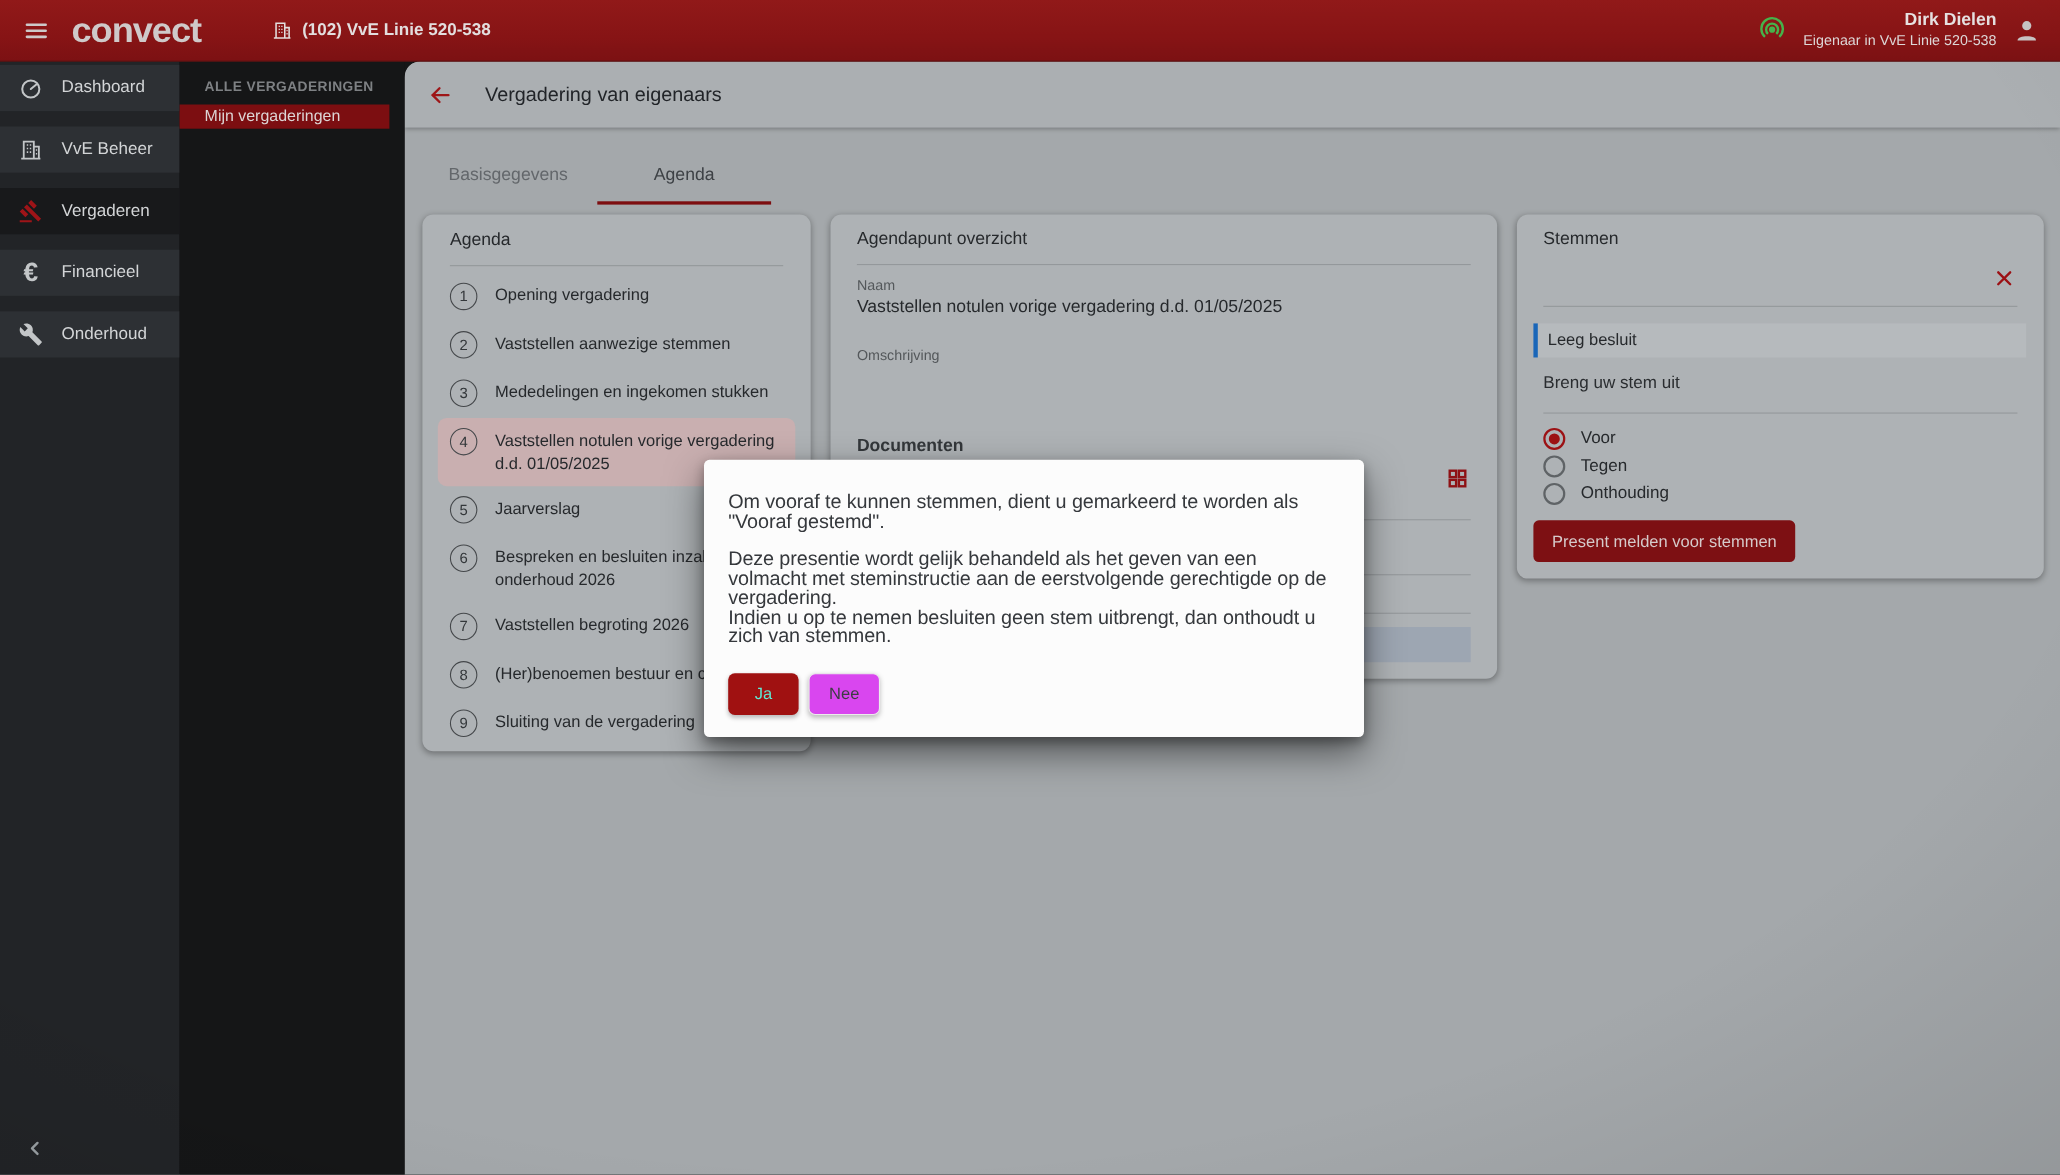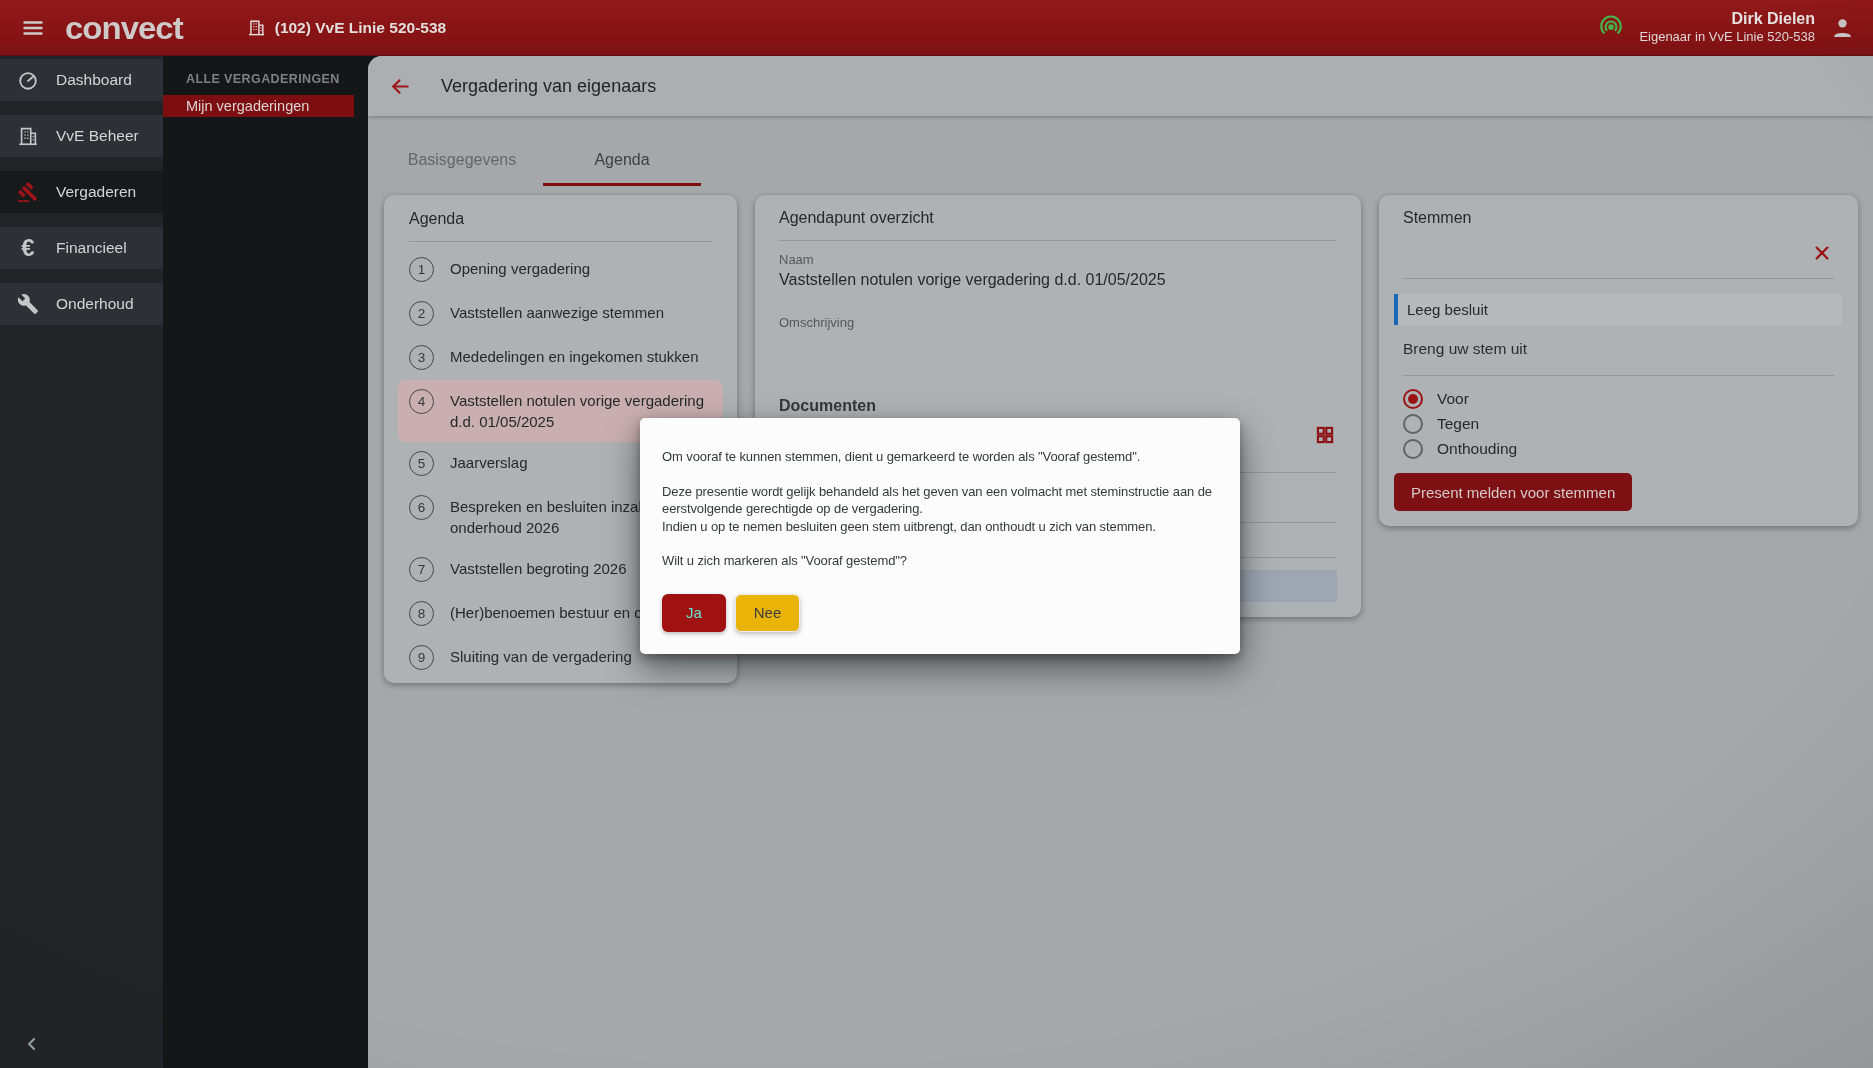--- a/index.html
+++ b/index.html
@@ -106,27 +106,27 @@
     font-family:"Liberation Sans",sans-serif; }
 
   
   .vignette { position:absolute; inset:0; pointer-events:none; z-index:40;
     background:radial-gradient(115% 125% at 42% 34%, rgba(0,0,0,0) 52%, rgba(0,0,0,.22) 100%); }
 
   
   .dialog { position:absolute; left:640px; top:418px; width:600px; min-height:236px; z-index:60;
     background:#fcfcfc; border-radius:5px; padding:30px 22px 20px;
     box-shadow:0 14px 34px rgba(0,0,0,.5), 0 4px 10px rgba(0,0,0,.3); }
-  .dialog-p { margin:0 0 17px; font-size:13px; line-height:17.5px; letter-spacing:-.1px;
+  .dialog-p { margin:0 0 17px; font-size:18px; line-height:17.5px; letter-spacing:-.1px;
     color:#35383c; white-space:pre-line; }
   .dialog-actions { margin-top:24px; display:flex; gap:9px; }
   .btn-yes { width:64px; height:38px; background:#a01111; color:#5eead4; border:none; border-radius:6px;
     font-size:15px; font-weight:500; cursor:pointer; box-shadow:0 2px 4px rgba(0,0,0,.25);
     font-family:"Liberation Sans",sans-serif; }
-  .btn-no { width:65px; height:38px; background:#eab308; color:#3a3d41; border:1px solid #ececec; border-radius:6px;
+  .btn-no { width:65px; height:38px; background:#d946ef; color:#3a3d41; border:1px solid #ececec; border-radius:6px;
     font-size:15px; font-weight:500; cursor:pointer; box-shadow:0 2px 5px rgba(0,0,0,.25);
     font-family:"Liberation Sans",sans-serif; }
 </style>
 </head>
 <body>
 
 <div class="app">
 
   <header class="topbar">
     <span class="menu-btn">
@@ -370,21 +370,20 @@
   <div class="vignette"></div>
 
   <div class="dialog">
     <div class="dialog-text">
 
         <p class="dialog-p">Om vooraf te kunnen stemmen, dient u gemarkeerd te worden als "Vooraf gestemd".</p>
 
         <p class="dialog-p">Deze presentie wordt gelijk behandeld als het geven van een volmacht met steminstructie aan de eerstvolgende gerechtigde op de vergadering.
 Indien u op te nemen besluiten geen stem uitbrengt, dan onthoudt u zich van stemmen.</p>
 
-        <p class="dialog-p">Wilt u zich markeren als "Vooraf gestemd"?</p>
       </div>
     <div class="dialog-actions">
       <button class="btn-yes">Ja</button>
       <button class="btn-no">Nee</button>
     </div>
   </div>
 
 </div>
 
 </body></html>

